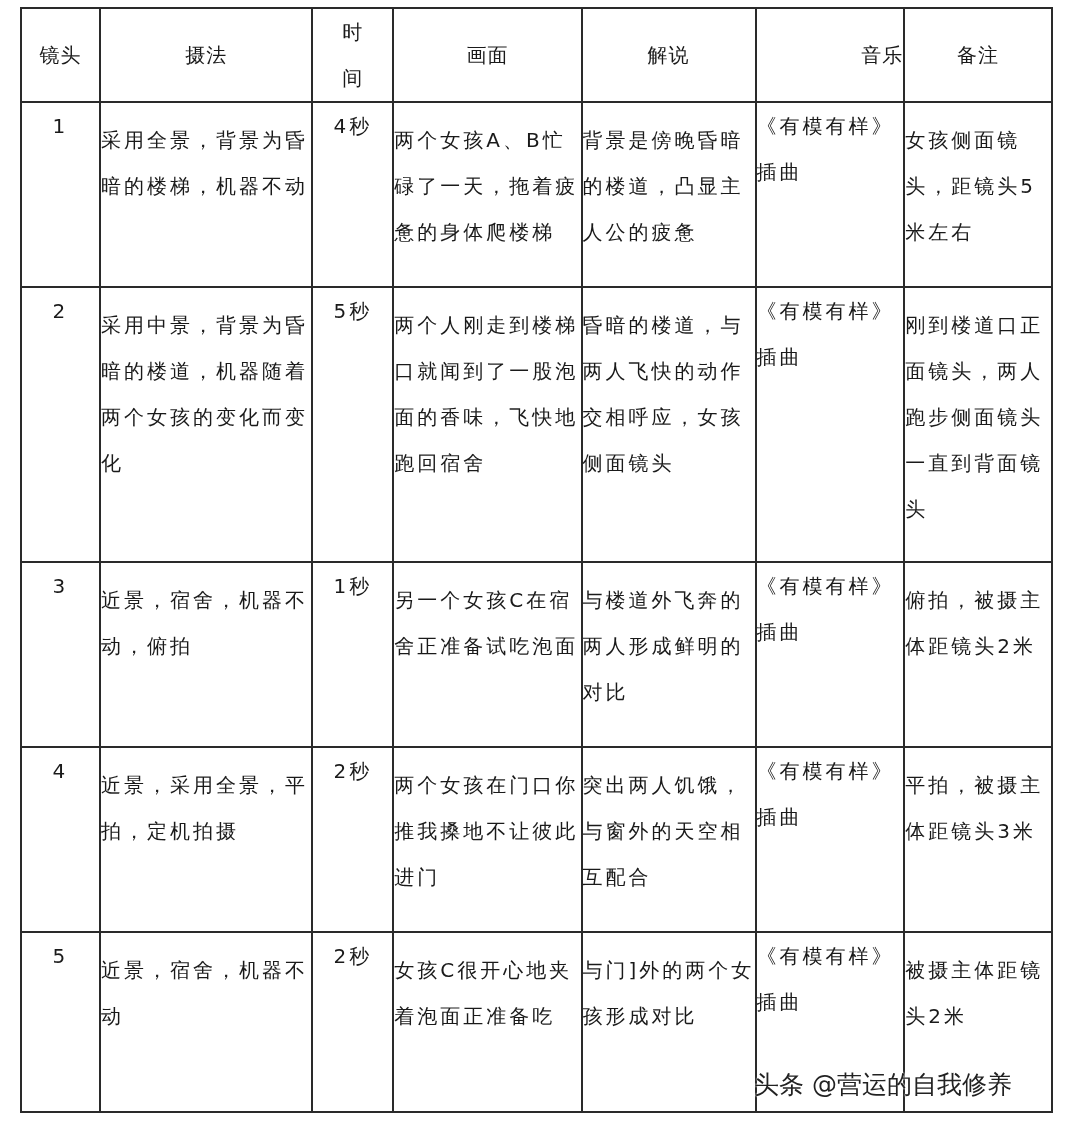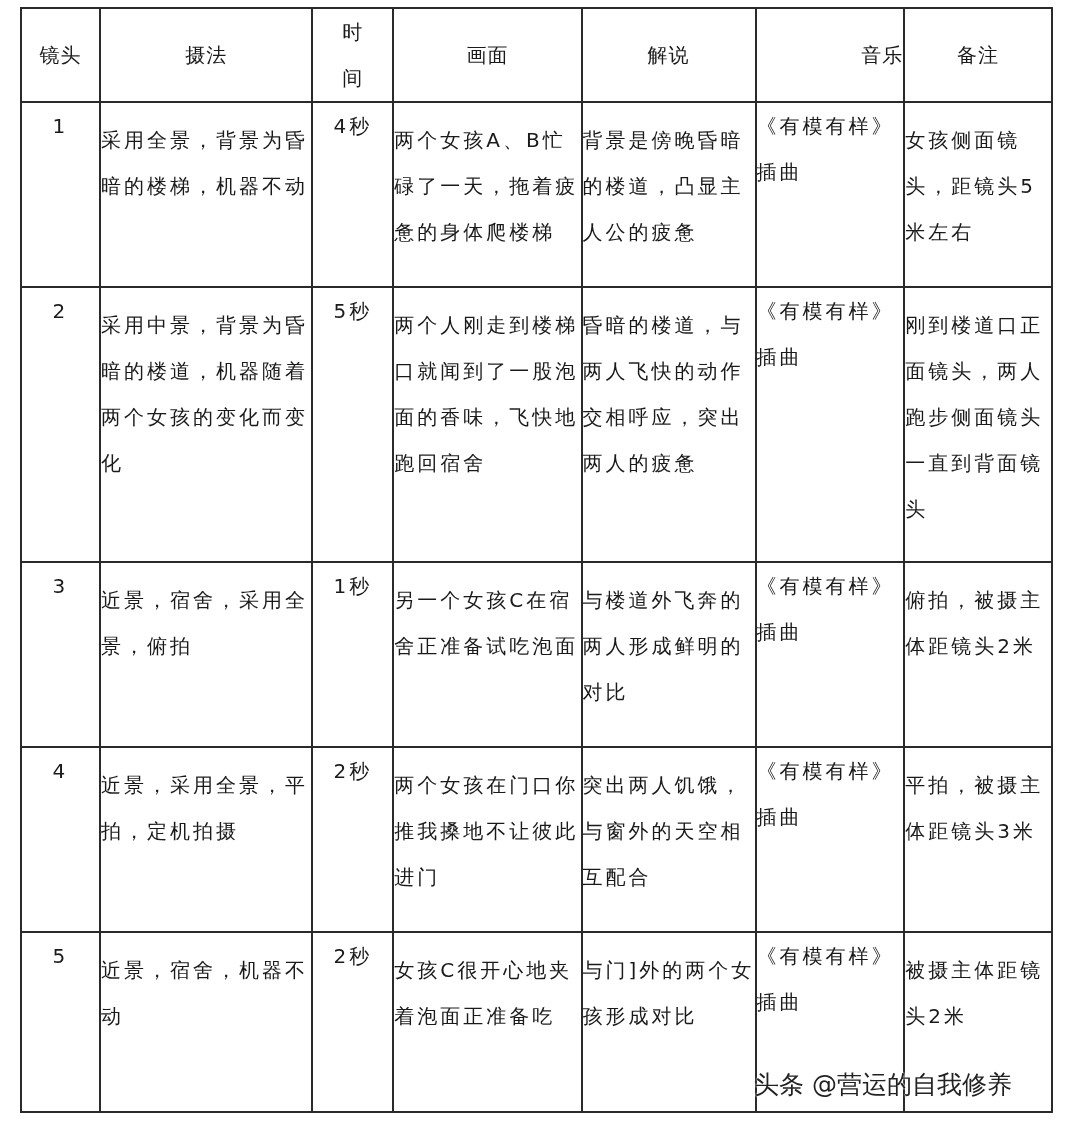--- a/index.html
+++ b/index.html
@@ -130,31 +130,31 @@
       <tr style="height:275px;">
         <td class="shot">2</td>
         <td class="method">
             <span class="cell-text">采用中景，背景为昏暗的楼道，机器随着两个女孩的变化而变化</span>
           </td>
         <td class="time">5秒</td>
         <td class="picture">
             <span class="cell-text">两个人刚走到楼梯口就闻到了一股泡面的香味，飞快地跑回宿舍</span>
           </td>
         <td class="narr">
-            <span class="cell-text">昏暗的楼道，与两人飞快的动作交相呼应，突出两人的疲惫</span>
+            <span class="cell-text">昏暗的楼道，与两人飞快的动作交相呼应，女孩侧面镜头</span>
           </td>
         <td class="music">《有模有样》插曲</td>
         <td class="note">
             <span class="cell-text">刚到楼道口正面镜头，两人跑步侧面镜头一直到背面镜头</span>
           </td>
       </tr>
       <tr style="height:185px;">
         <td class="shot">3</td>
         <td class="method">
-            <span class="cell-text">近景，宿舍，采用全景，俯拍</span>
+            <span class="cell-text">近景，宿舍，机器不动，俯拍</span>
           </td>
         <td class="time">1秒</td>
         <td class="picture">
             <span class="cell-text">另一个女孩C在宿舍正准备试吃泡面</span>
           </td>
         <td class="narr">
             <span class="cell-text">与楼道外飞奔的两人形成鲜明的对比</span>
           </td>
         <td class="music">《有模有样》插曲</td>
         <td class="note">

